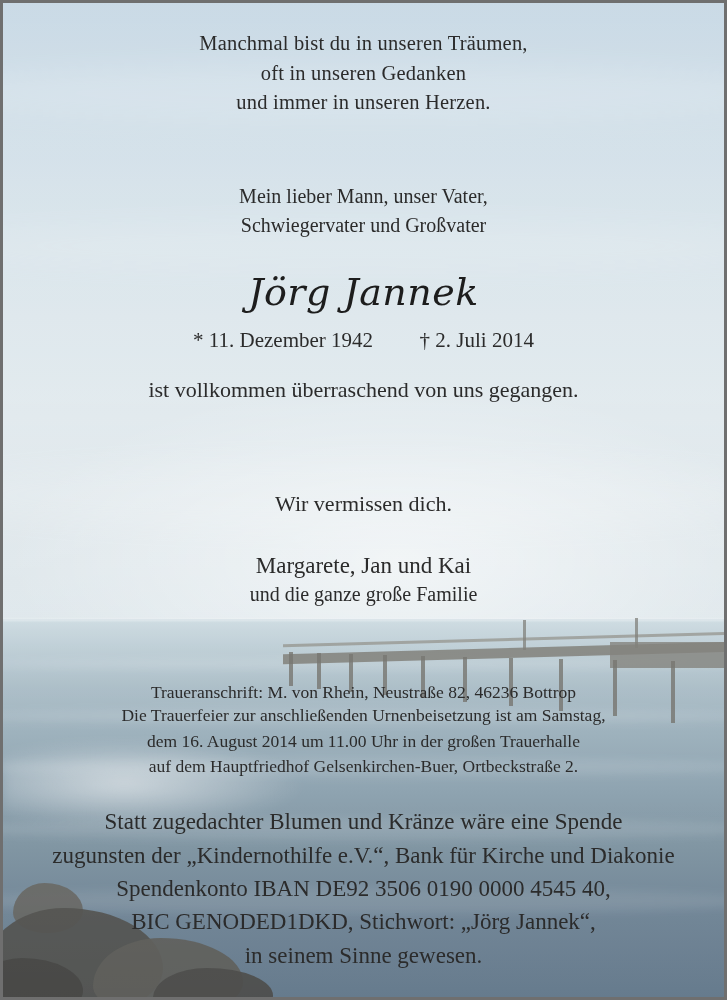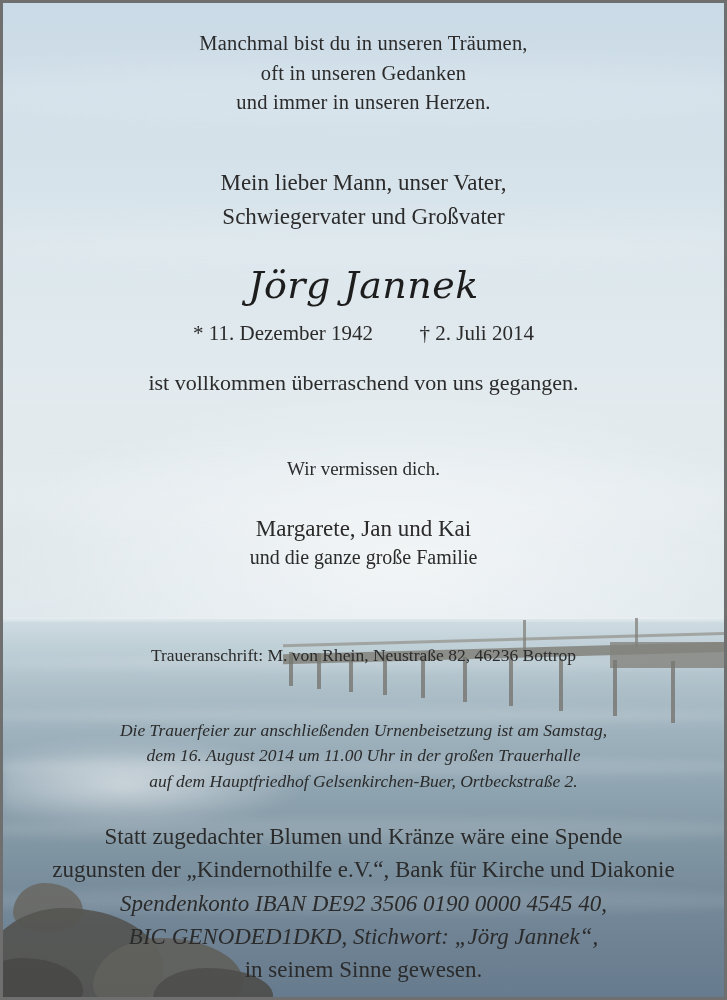--- a/index.html
+++ b/index.html
@@ -189,71 +189,68 @@
     box-sizing: border-box;
   }
   .line { line-height: 1.45; }
 
   .verse {
     margin-top: 22px;
     font-size: 20.5px;
     letter-spacing: .2px;
   }
   .intro {
-    margin-top: 48px;
-    font-size: 23px;
+    margin-top: 64px;
+    font-size: 20px;
     line-height: 1.5;
   }
   .name {
     margin-top: 30px;
     font-size: 38px;
     font-family: "DejaVu Serif", "Liberation Serif", serif;
     font-style: italic;
     letter-spacing: .5px;
     color: #1d1d1d;
   }
   .dates {
     margin-top: 14px;
     font-size: 21px;
   }
   .dates .gap { display: inline-block; width: 36px; }
   .passed {
     margin-top: 24px;
     font-size: 22px;
   }
   .miss {
-    margin-top: 62px;
-    font-size: 19px;
+    margin-top: 88px;
+    font-size: 22px;
   }
   .family-names {
     margin-top: 36px;
     font-size: 23px;
   }
   .family-rest {
     margin-top: 4px;
     font-size: 20px;
   }
   .address {
     margin-top: 76px;
     font-size: 17.5px;
   }
   .ceremony {
-    margin-top: 52px;
     font-size: 17.5px;
     line-height: 1.55;
-    font-style: italic;
   }
   .donation {
     margin-top: 26px;
     font-size: 23px;
     line-height: 1.55;
   }
   .donation .iban,
   .donation .bic {
-    font-style: italic;
   }
 </style>
 </head>
 <body>
 
 <div class="card">
 
   <div class="bg">
     <div class="sky"></div>
     <div class="cloudband cb1"></div>

